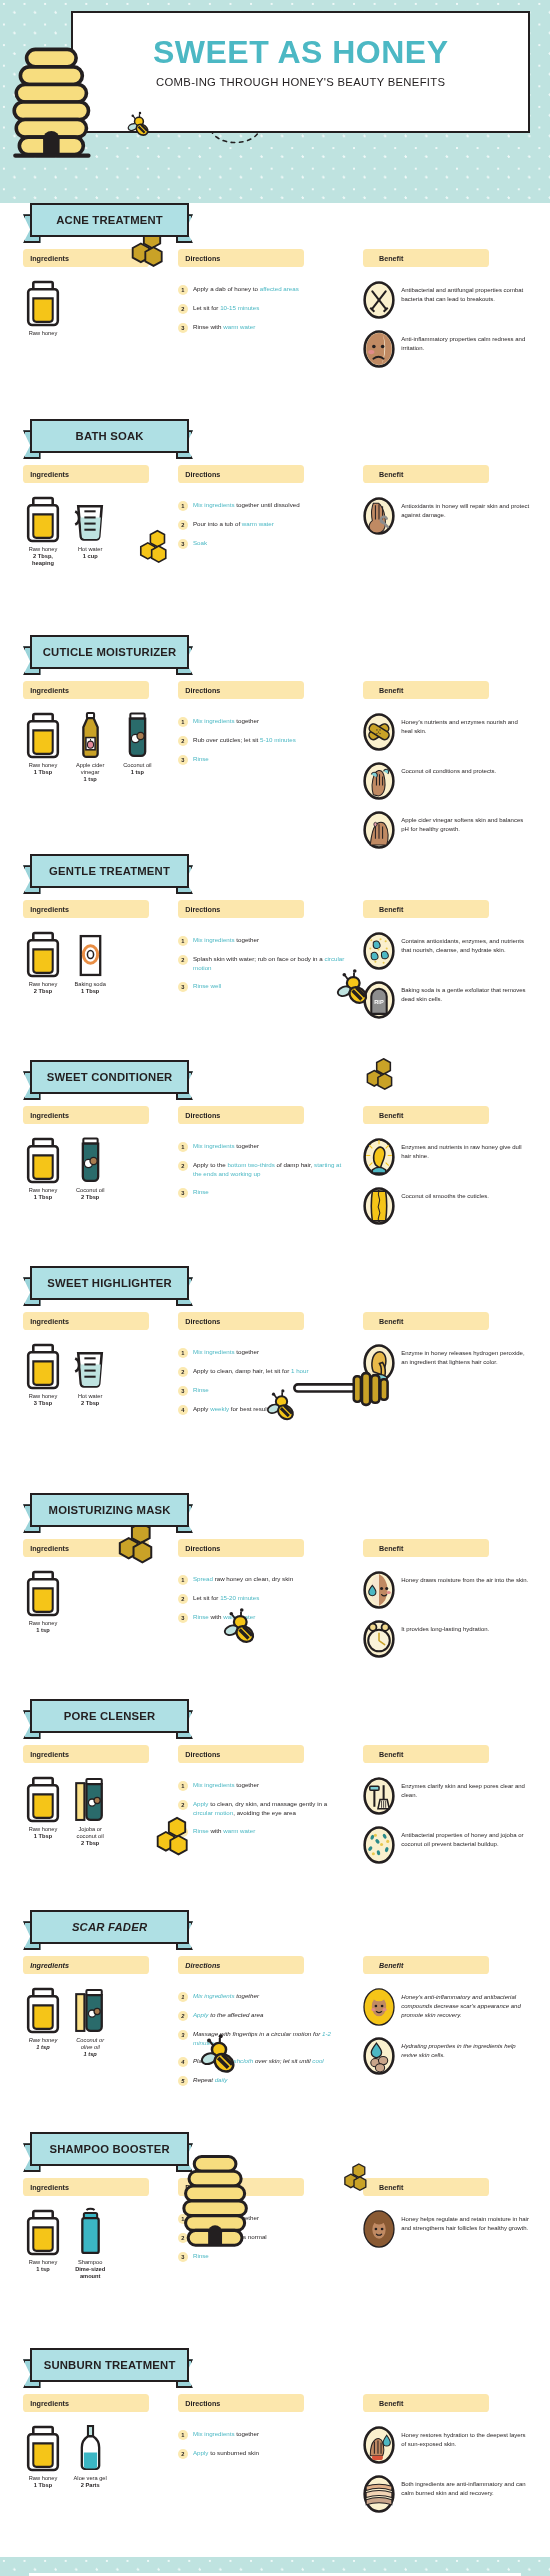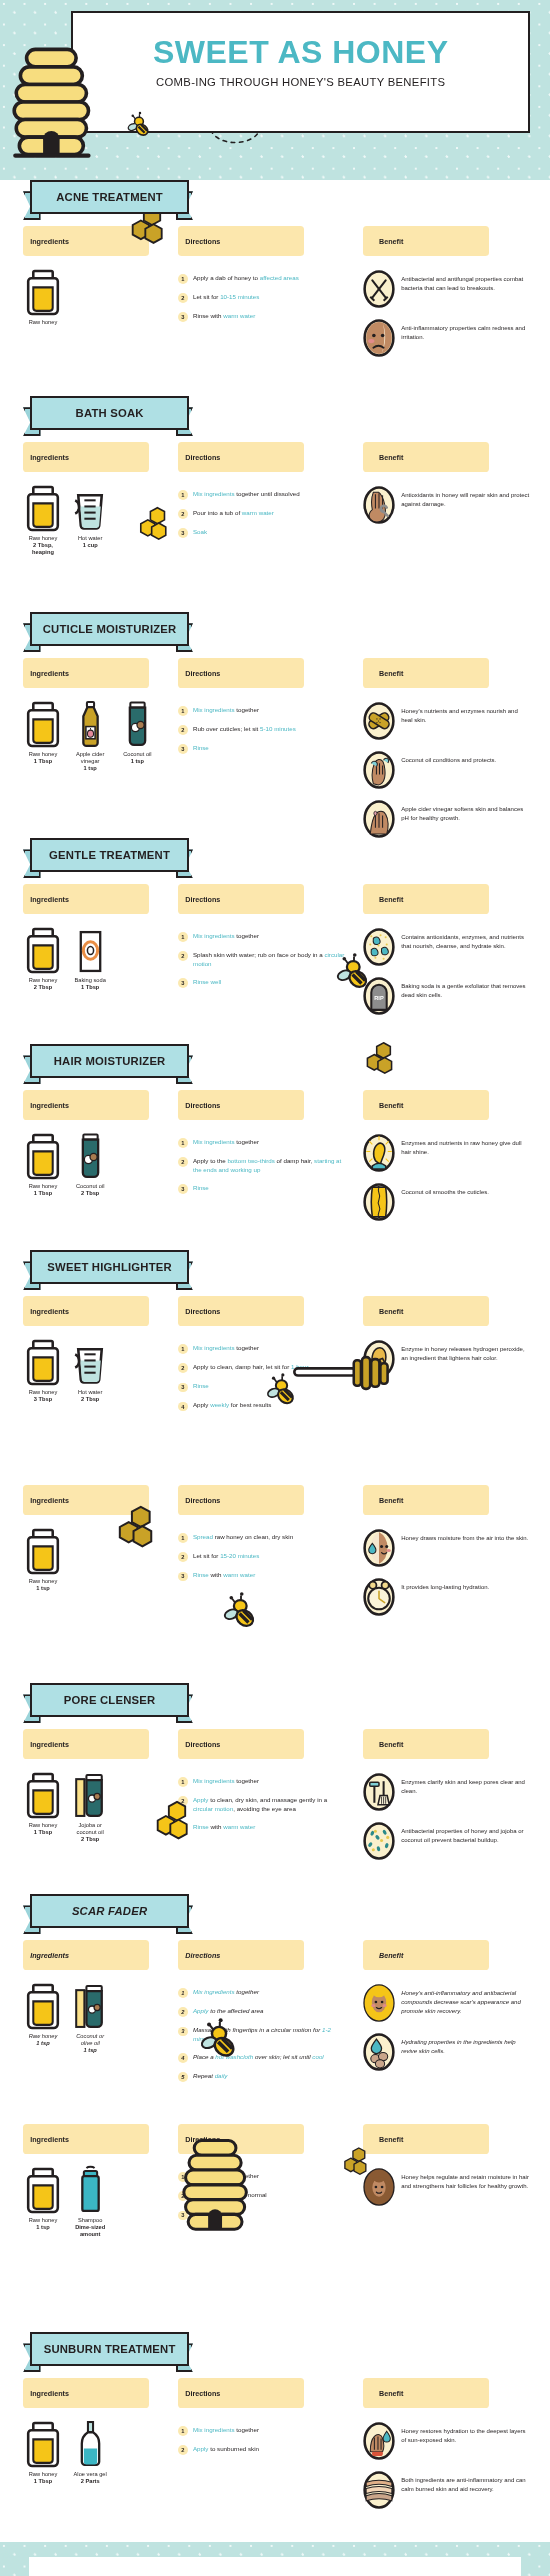--- a/index.html
+++ b/index.html
@@ -14,21 +14,21 @@
   
   .dotband {
     background-color: #bfe3e0;
     background-image:
       radial-gradient(circle at 4.1px 4.1px, rgba(255,255,255,.75) 1.1px, transparent 1.3px),
       radial-gradient(circle at 14.4px 12.4px, rgba(255,255,255,.75) 1.1px, transparent 1.3px);
     background-size: 20.6px 20.6px, 20.6px 20.6px;
   }
 
   
-  .header { position: relative; height: 180px; overflow: hidden; }
+  .header { position: relative; height: 203px; overflow: hidden; }
   .header-frame {
     position: absolute; left: 71px; top: 11.3px; right: 19.6px; height: 122px;
     background: #ffffff; border: 2.6px solid #231f20; z-index: 3;
   }
   .title {
     text-align: center; color: #4cb8c4; font-size: 32px; font-weight: bold;
     letter-spacing: 0.5px; margin-top: 23px; line-height: 1;
   }
   .subtitle {
     text-align: center; color: #231f20; font-size: 11.3px; font-weight: normal;
@@ -56,21 +56,21 @@
     font-size: 11.3px; font-weight: bold; letter-spacing: 0.2px; color: #231f20;
     text-align: center; padding: 0 5.2px;
   }
 
   .cols { display: flex; padding: 8.2px 19.6px 0 23px; }
   .col-ing { width: 155px; }
   .col-dir { width: 185px; }
   .col-ben { width: 167px; }
 
   .colhead {
-    background: #fce7ad; border-radius: 3.6px; height: 30px;
+    background: #fce7ad; border-radius: 3.6px; height: 18px;
     display: flex; align-items: center; padding-left: 7.2px;
     font-size: 7.2px; font-weight: bold; color: #231f20;
   }
   .col-ing .colhead { width: 126px; }
   .col-dir .colhead { width: 126px; }
   .col-ben .colhead { width: 126px; padding-left: 16px; }
 
   
   .ing-row { display: flex; gap: 7.2px; padding-top: 12.4px; }
   .ing-item { width: 40px; text-align: center; }
@@ -560,21 +560,21 @@
           <g stroke="#231f20" stroke-width="5" fill="#c9a227">
             <path d="M52 6 l22 12 v26 l-22 12 -22 -12 v-26z"></path>
             <path d="M22 44 l22 12 v26 l-22 12 -22 -12 v-26z"></path>
             <path d="M56 54 l22 12 v26 l-22 12 -22 -12 v-26z"></path>
           </g>
         </svg>
         <div class="banner">
           <div class="tail-l"></div>
           <div class="tail-r"></div>
           <div class="plate">
-            <span>HAIR MOISTURIZER</span>
+            <span>SWEET CONDITIONER</span>
           </div>
         </div>
         <div class="cols">
           <div class="col-ing">
             <div class="colhead">Ingredients</div>
             <div class="ing-row">
               <div class="ing-item">
                 <div class="ing-art">
                   <svg width="32" height="47" viewBox="0 0 62 92">
                     <rect x="12" y="4" width="38" height="14" rx="3" fill="#fff" stroke="#231f20" stroke-width="5"></rect>
@@ -768,20 +768,27 @@
             <path d="M14 12 L20 20"></path>
             <path d="M26 8 L26 18"></path>
           </g>
           <circle cx="13" cy="11" r="2.4" fill="#231f20"></circle>
           <circle cx="27" cy="6" r="2.4" fill="#231f20"></circle>
           <ellipse cx="25" cy="22" rx="8.5" ry="8" fill="#f5c518" stroke="#231f20" stroke-width="3"></ellipse>
           <ellipse cx="13" cy="33" rx="9" ry="6" fill="#bfe3e0" stroke="#231f20" stroke-width="2.5" transform="rotate(-22 13 33)"></ellipse>
           <ellipse cx="31" cy="38" rx="12" ry="9.5" fill="#f5c518" stroke="#231f20" stroke-width="3" transform="rotate(38 31 38)"></ellipse>
           <path d="M24 32 L36 44 M29 28 L41 40" stroke="#231f20" stroke-width="4.5"></path>
         </svg>
+        <div class="banner">
+          <div class="tail-l"></div>
+          <div class="tail-r"></div>
+          <div class="plate">
+            <span>MOISTURIZING MASK</span>
+          </div>
+        </div>
         <div class="cols">
           <div class="col-ing">
             <div class="colhead">Ingredients</div>
             <div class="ing-row">
               <div class="ing-item">
                 <div class="ing-art">
                   <svg width="32" height="47" viewBox="0 0 62 92">
                     <rect x="12" y="4" width="38" height="14" rx="3" fill="#fff" stroke="#231f20" stroke-width="5"></rect>
                     <path d="M8 18 h46 a6 6 0 0 1 6 6 v56 a8 8 0 0 1 -8 8 h-42 a8 8 0 0 1 -8 -8 v-56 a6 6 0 0 1 6 -6 z" fill="#fff" stroke="#231f20" stroke-width="5"></path>
                     <path d="M12 36 h38 v40 a6 6 0 0 1 -6 6 h-26 a6 6 0 0 1 -6 -6 z" fill="#f5c518" stroke="#231f20" stroke-width="4"></path>
@@ -1075,20 +1082,27 @@
           </g>
           <path d="M60 226 L60 196 a16 16 0 0 1 32 0 L92 226 Z" fill="#231f20"></path>
         </svg>
         <svg class="deco" style="transform:translate(330px,15.5px) scale(0.52);" width="62" height="62" viewBox="0 0 120 120">
           <g stroke="#231f20" stroke-width="5" fill="#c9a227">
             <path d="M52 6 l22 12 v26 l-22 12 -22 -12 v-26z"></path>
             <path d="M22 44 l22 12 v26 l-22 12 -22 -12 v-26z"></path>
             <path d="M56 54 l22 12 v26 l-22 12 -22 -12 v-26z"></path>
           </g>
         </svg>
+        <div class="banner">
+          <div class="tail-l"></div>
+          <div class="tail-r"></div>
+          <div class="plate">
+            <span>SHAMPOO BOOSTER</span>
+          </div>
+        </div>
         <div class="cols">
           <div class="col-ing">
             <div class="colhead">Ingredients</div>
             <div class="ing-row">
               <div class="ing-item">
                 <div class="ing-art">
                   <svg width="32" height="47" viewBox="0 0 62 92">
                     <rect x="12" y="4" width="38" height="14" rx="3" fill="#fff" stroke="#231f20" stroke-width="5"></rect>
                     <path d="M8 18 h46 a6 6 0 0 1 6 6 v56 a8 8 0 0 1 -8 8 h-42 a8 8 0 0 1 -8 -8 v-56 a6 6 0 0 1 6 -6 z" fill="#fff" stroke="#231f20" stroke-width="5"></path>
                     <path d="M12 36 h38 v40 a6 6 0 0 1 -6 6 h-26 a6 6 0 0 1 -6 -6 z" fill="#f5c518" stroke="#231f20" stroke-width="4"></path>

